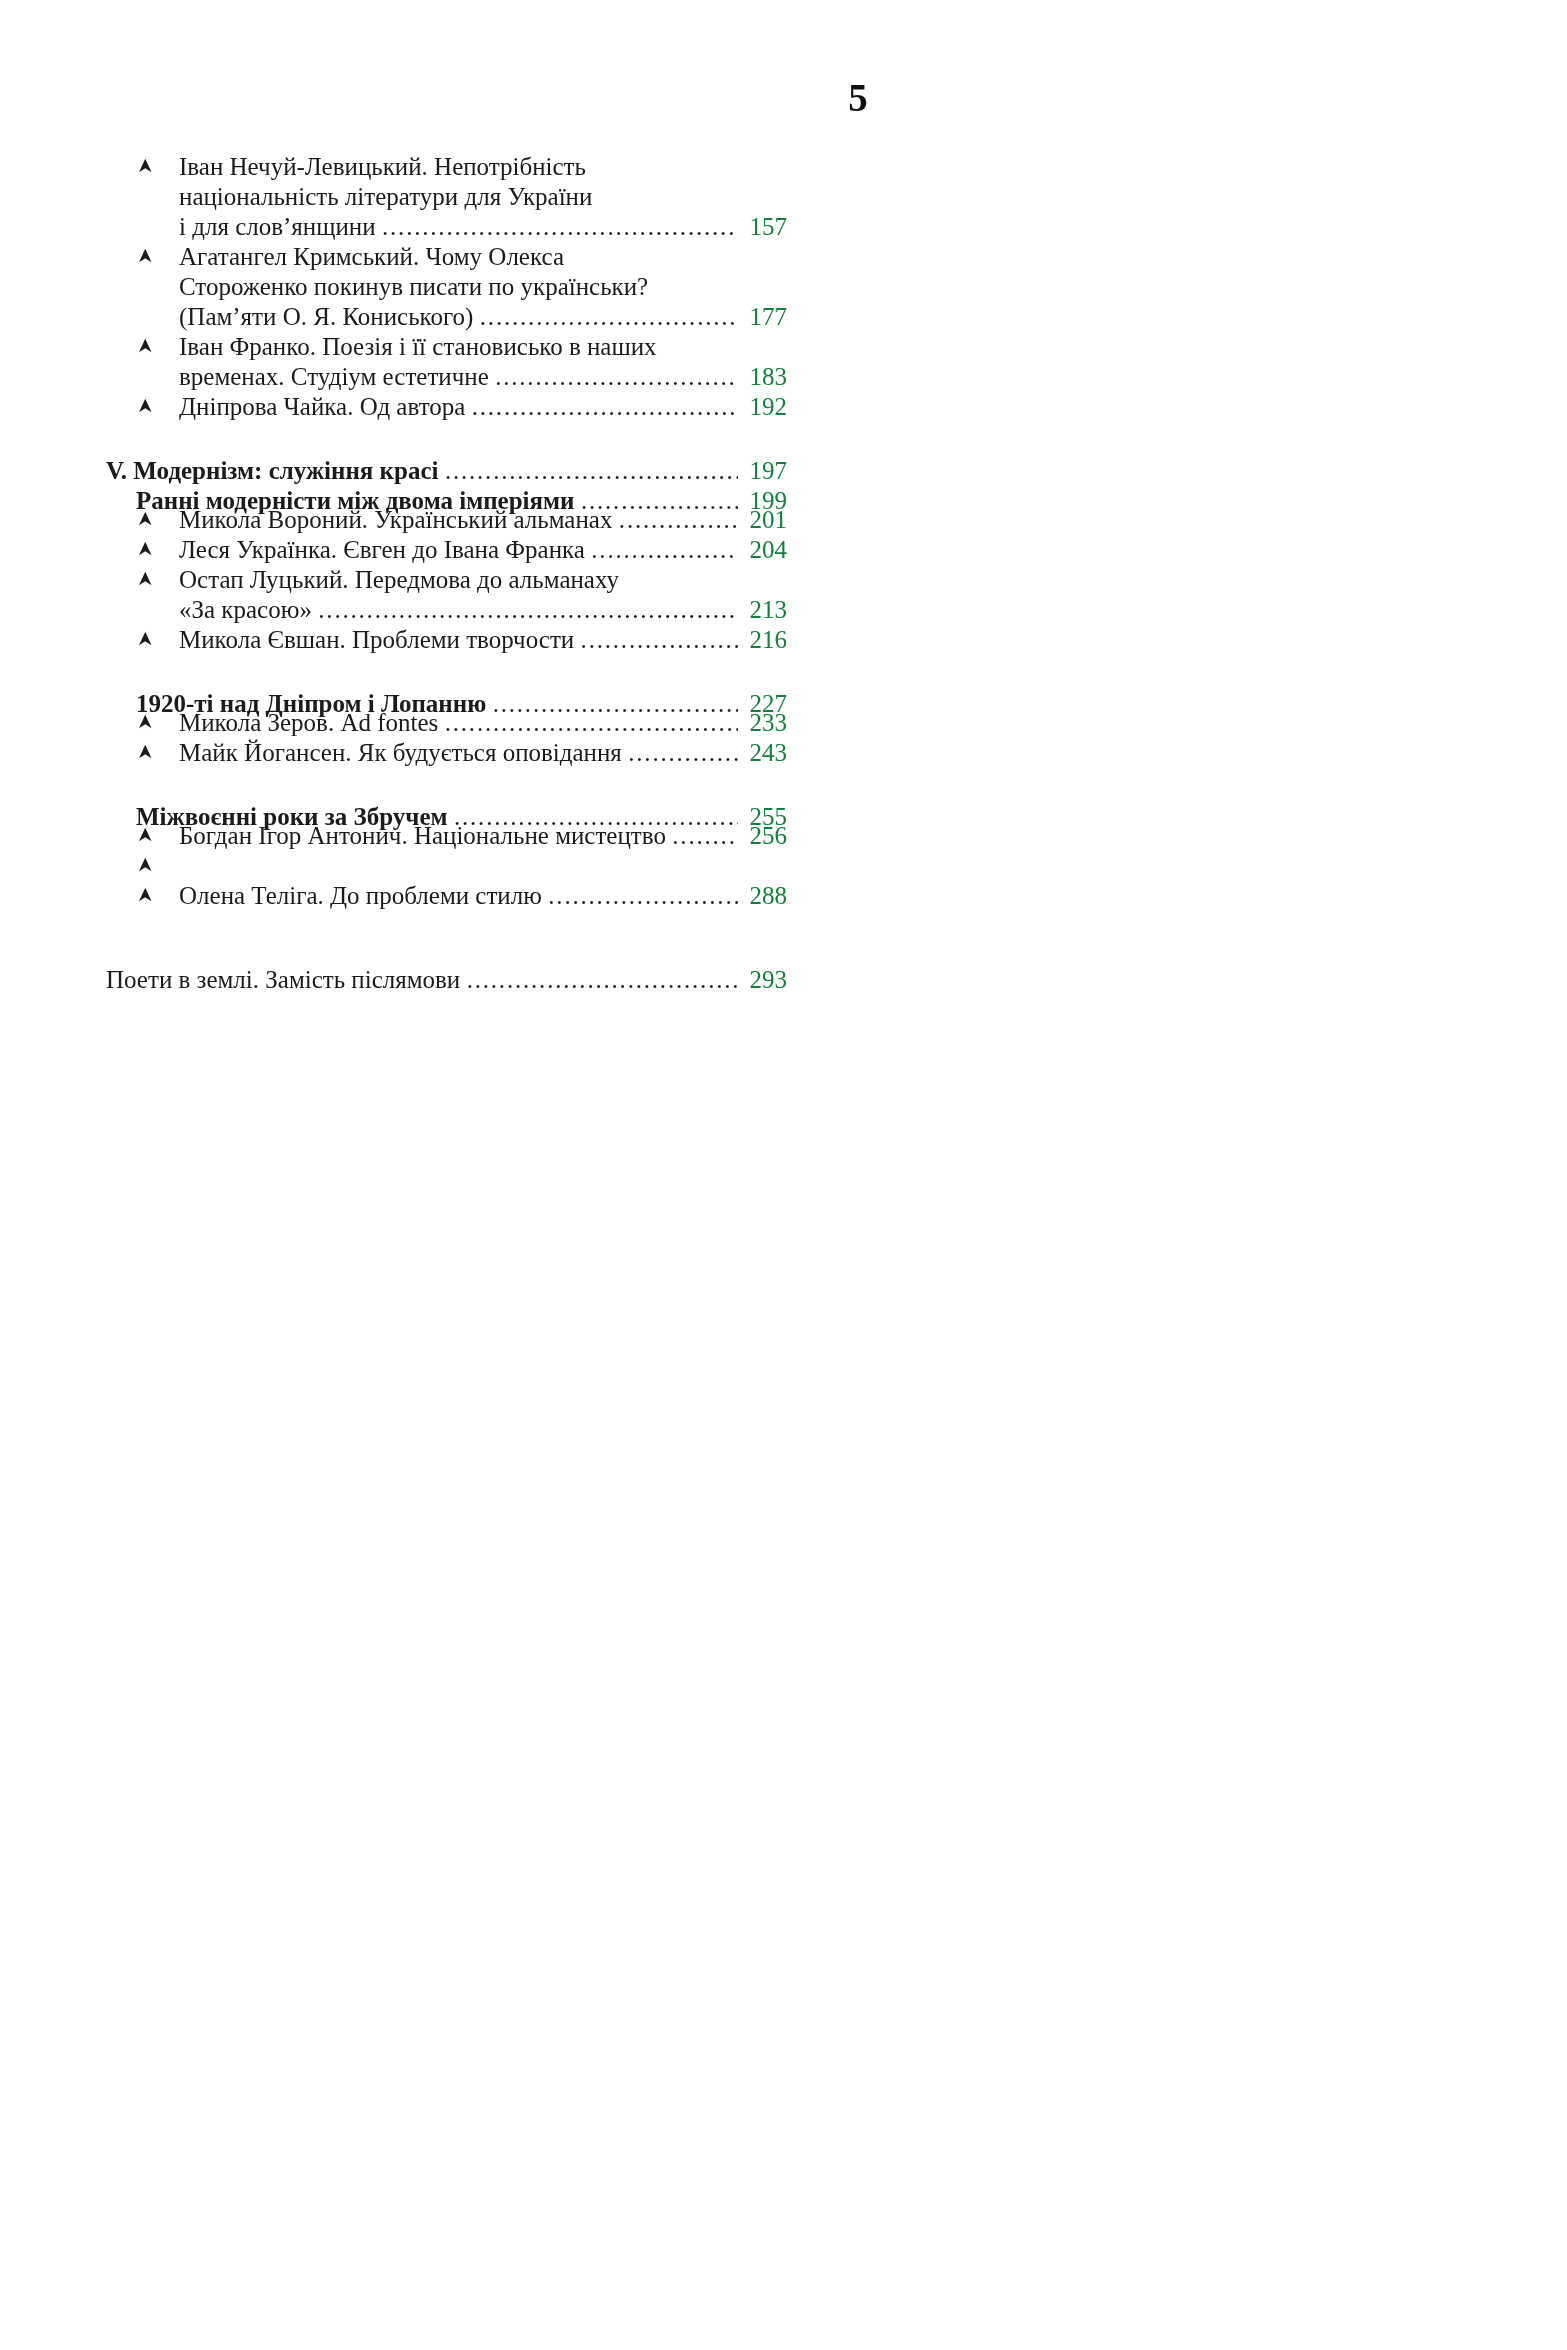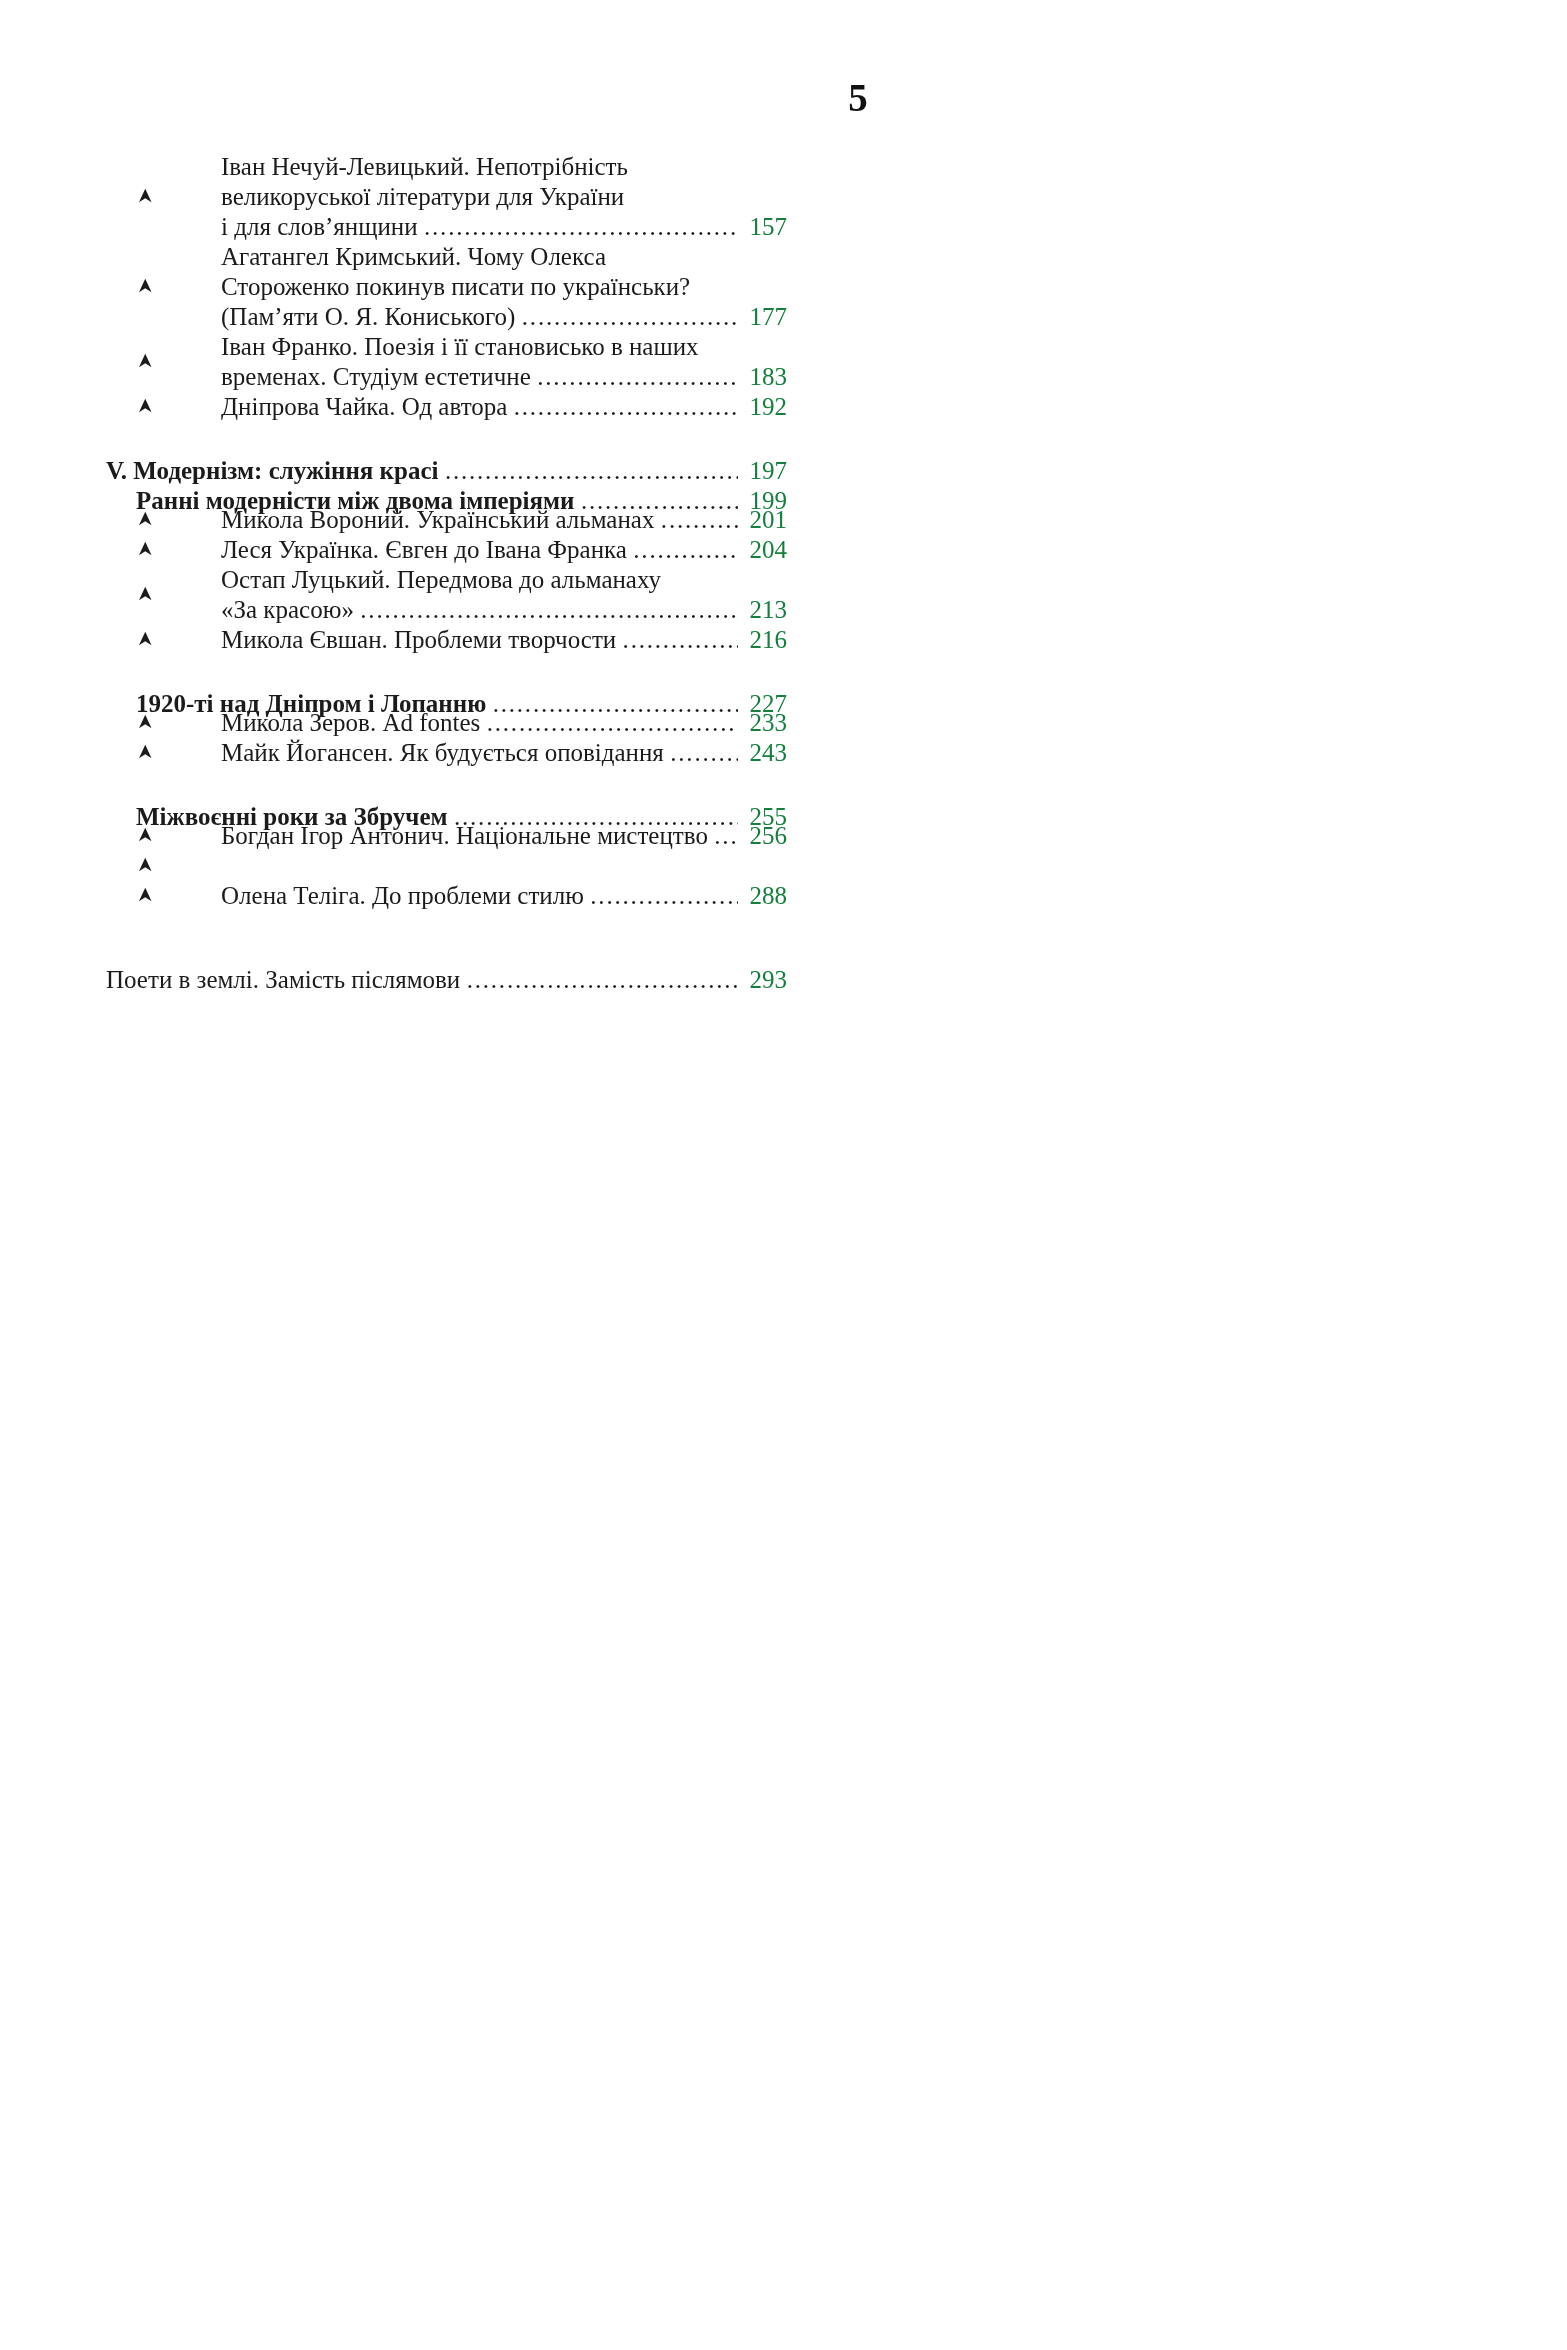--- a/index.html
+++ b/index.html
@@ -44,22 +44,21 @@
     padding-left: 30px;
   }
   .toc-row.gap-section {
     margin-top: 23px;
   }
   .toc-row.gap-large {
     margin-top: 54px;
   }
   .toc-row.has-bullet {
     display: flex;
-    align-items: center;
-    gap: 42px;
+    align-items: flex-start;
   }
   .bullet {
     flex: 0 0 43px;
     width: 43px;
     height: 30px;
     position: relative;
   }
   .bullet svg {
     position: absolute;
     left: 0.9px;
@@ -116,21 +115,21 @@
         <span class="bullet">
           <svg viewBox="0 0 20 20" xmlns="http://www.w3.org/2000/svg">
             <path d="M10 1 L17.6 17.2 L10 12.3 L2.4 17.2 Z" fill="#1b1b1b"></path>
           </svg>
         </span>
         <div class="entry-text">
           <div class="tline">
             <span class="ttext">Іван Нечуй-Левицький. Непотрібність</span>
           </div>
           <div class="tline">
-            <span class="ttext">великоруської літератури для України</span>
+            <span class="ttext">національність літератури для України</span>
           </div>
           <div class="tline">
             <span class="ttext">і для слов’янщини</span>
             <span class="leader"></span>
             <span class="pnum">157</span>
           </div>
         </div>
       </div>
       <div class="toc-row indent-1 has-bullet">
         <span class="bullet">

